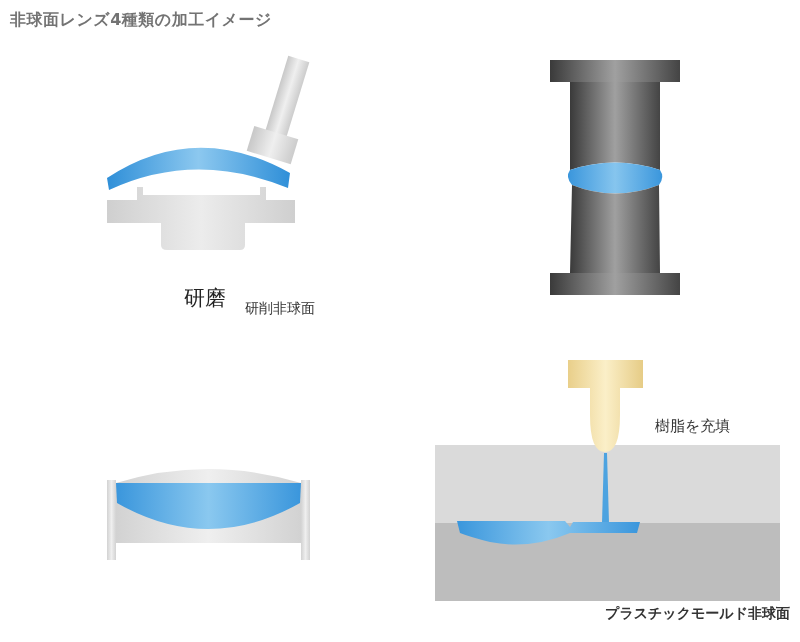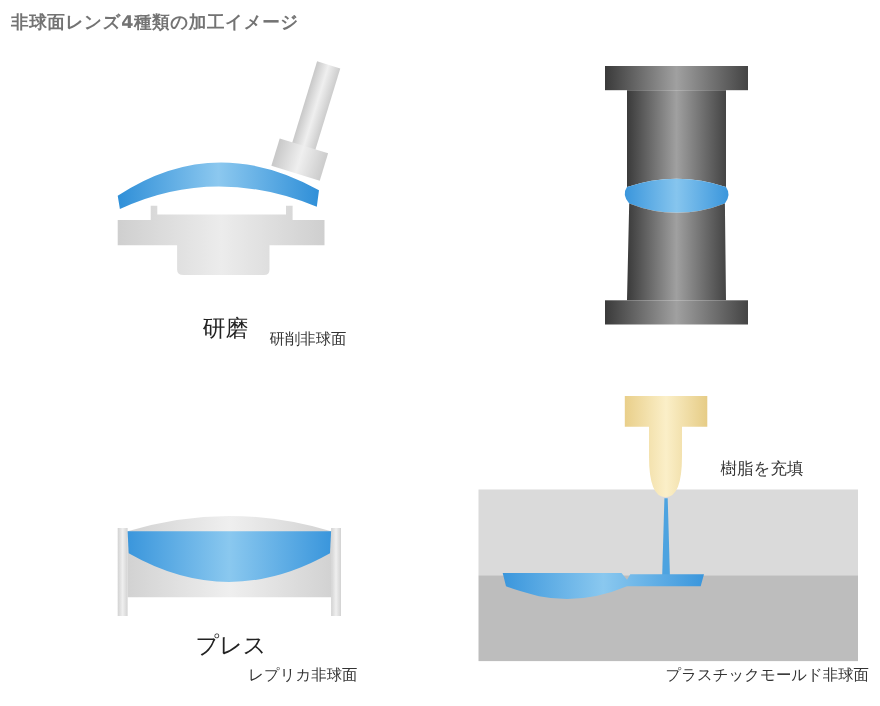--- a/index.html
+++ b/index.html
@@ -91,22 +91,20 @@
         <stop offset="1" stop-color="#3a96dc"></stop>
       </linearGradient>
     </defs>
     <g>
       <rect x="12" y="25" width="9" height="80" fill="url(#gPress)"></rect>
       <rect x="206" y="25" width="9" height="80" fill="url(#gPress)"></rect>
       <path d="M21,28 Q113,0 206,28 L206,88 L21,88 Z" fill="url(#gPress)"></path>
     </g>
     <path d="M21,28 L206,28 L205,48 Q113,100 22,48 Z" fill="url(#gBlue3)"></path>
   </svg>
-  <div class="label-big" style="left:0;width:230px;top:118px;">プレス</div>
-  <div class="label-sm" style="left:0;width:230px;top:150px;">レプリカ非球面</div>
 </div>
 
 <div class="fig" style="left:430px;top:355px;width:360px;height:285px;">
   <svg width="360" height="285" viewBox="0 0 360 285">
     <defs>
       <linearGradient id="gYel" x1="0" x2="1" y1="0" y2="0">
         <stop offset="0" stop-color="#e9cf8a"></stop>
         <stop offset="0.5" stop-color="#fbefc8"></stop>
         <stop offset="1" stop-color="#e6cc86"></stop>
       </linearGradient>
@@ -118,14 +116,14 @@
     </defs>
     <g>
       <rect x="5" y="90" width="345" height="78" fill="#dadada"></rect>
       <rect x="5" y="168" width="345" height="78" fill="#bdbdbd"></rect>
     </g>
     <path d="M138,5 L213,5 L213,33 L190,33 L190,60 Q190,97 175,97 Q160,97 160,60 L160,33 L138,33 Z" fill="url(#gYel)"></path>
     <path d="M174,98 L177,98 L179,168 L172,168 Z" fill="#4da3e0"></path>
     <path d="M27,166 L135,166 L140,172 L143,167 L210,167 L207,178 L140,178 Q100,195 60,187 Q40,182 30,178 Z" fill="url(#gBlue4)"></path>
   </svg>
   <div class="label-sm" style="left:225px;width:100px;top:62px;font-size:15px;text-align:left;">樹脂を充填</div>
-  <div class="label-sm" style="left:0;width:360px;top:250px;">プラスチックモールド非球面</div>
+  <div class="label-sm" style="left:0;width:360px;top:250px;font-weight:bold;">プラスチックモールド非球面</div>
 </div>
 
 </body></html>

